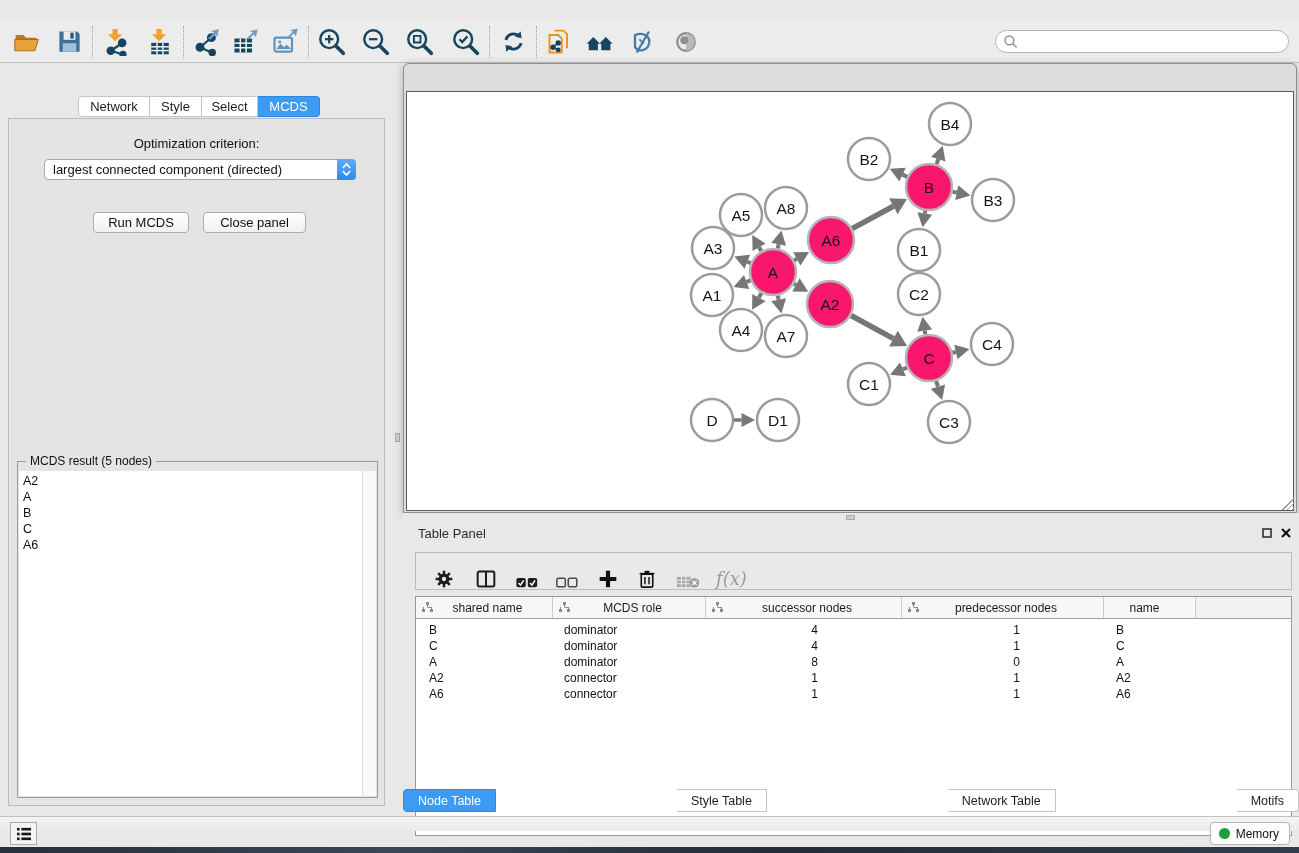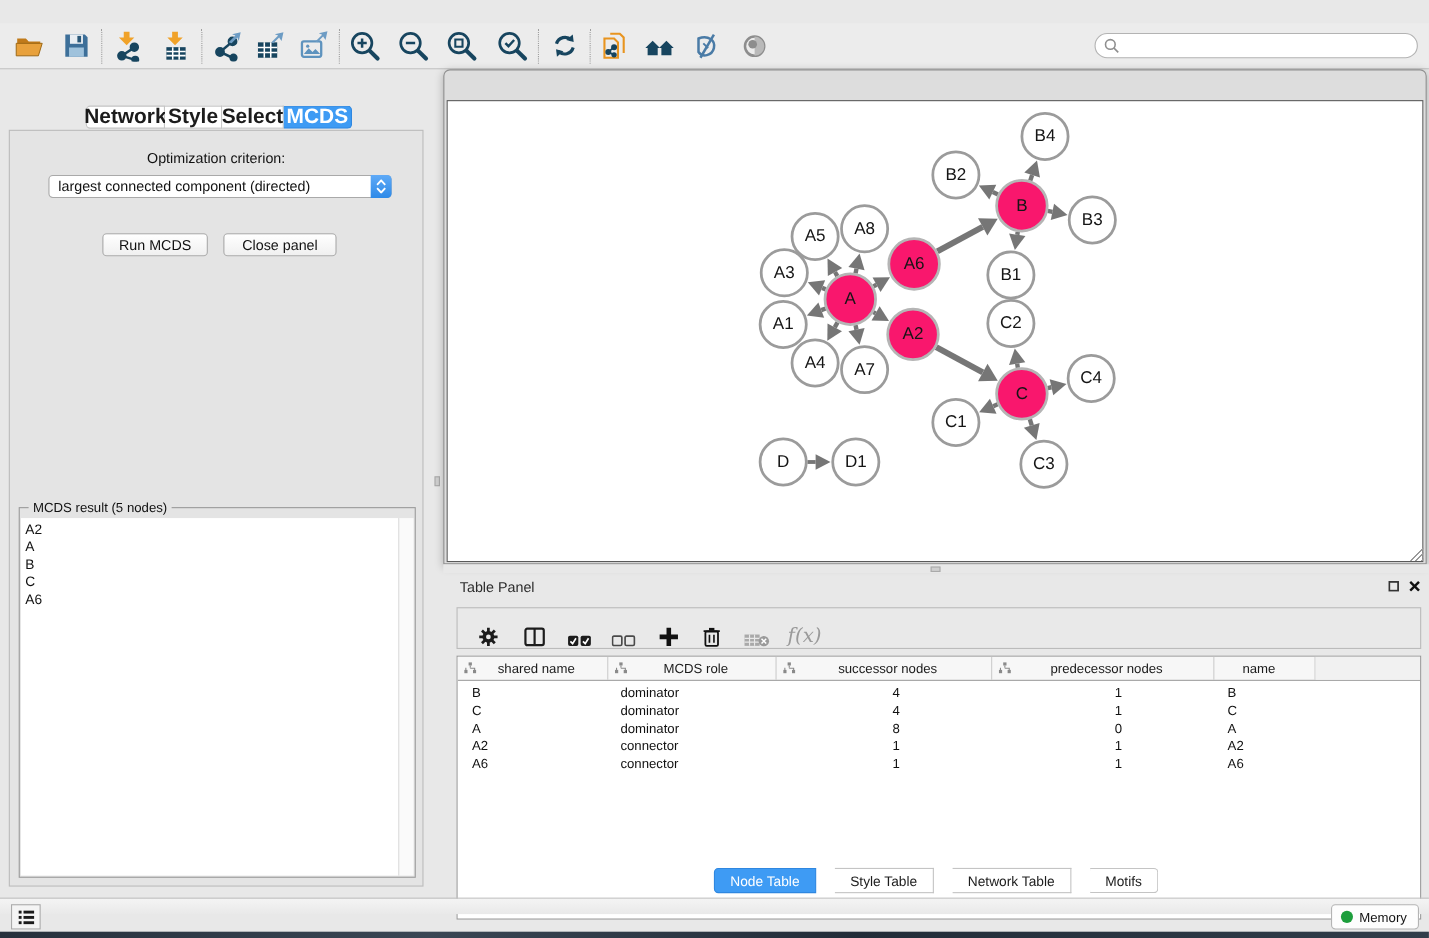--- a/index.html
+++ b/index.html
@@ -26,22 +26,22 @@
   .tb-sep { width:1px; height:32px; border-left:1px dotted #9f9f9f; margin:0 8px; flex:0 0 auto; }
   .searchbox { margin-left:auto; margin-right:10px; width:294px; height:23px; background:#fff;
     border:1px solid #b3b3b3; border-radius:12px; display:flex; align-items:center; padding-left:7px; }
   .searchbox input { border:none; outline:none; flex:1; font-size:12px; height:18px; background:transparent; }
 
   
   .cp-header { position:absolute; left:0; top:68px; width:392px; height:22px; }
   .cp-title { position:absolute; left:12px; top:3px; font-size:13px; color:#2c2c2c; }
   .panel-btns { position:absolute; right:8px; top:4px; display:flex; gap:9px; align-items:center; }
   .cp-tabs { position:absolute; left:78px; top:96px; display:flex; }
-  .cptab { height:21px; font-size:19px; color:#1c1c1c; background:#fff; border:1px solid #c4c4c4;
-    border-left:none; display:flex; align-items:center; justify-content:center;font-weight:bold; }
+  .cptab { height:21px; font-size:13px; color:#1c1c1c; background:#fff; border:1px solid #c4c4c4;
+    border-left:none; display:flex; align-items:center; justify-content:center; }
   .cptab:first-child { border-left:1px solid #c4c4c4; border-radius:4px 0 0 4px; }
   .cptab:last-child { border-radius:0 4px 4px 0; }
   .cptab.active { background:#3e9bf4; border-color:#2f87e0; color:#fff; }
   .cp-body { position:absolute; left:8px; top:118px; width:377px; height:688px;
     background:#e4e4e4; border:1px solid #bcbcbc; }
   .opt-label { position:absolute; left:0; top:17px; width:100%; text-align:center; font-size:13px; color:#111; }
   .dropdown { position:absolute; left:35px; top:40px; width:312px; height:21px; background:#fff;
     border:1px solid #a9a9a9; border-radius:4px; display:flex; align-items:center; }
   .dropdown .dd-text { flex:1; font-size:13px; color:#111; padding-left:8px; white-space:nowrap; overflow:hidden; }
   .dd-stepper { width:19px; height:21px; margin:-1px -1px -1px 0; border-radius:0 4px 4px 0;
@@ -99,21 +99,21 @@
   .hcell.c3 { width:202px; } .hcell.c4 { width:92px; }
   .hfill { flex:1; background:#f1f1f1; }
   .trow { display:flex; height:16px; font-size:12px; color:#111; }
   .tcell { overflow:hidden; white-space:nowrap; }
   .tcell.c0 { width:137px; padding-left:13px; }
   .tcell.c1 { width:153px; padding-left:11px; }
   .tcell.c2 { width:196px; text-align:right; padding-right:84px; }
   .tcell.c3 { width:202px; text-align:right; padding-right:84px; }
   .tcell.c4 { width:92px; padding-left:12px; }
   .tp-tabs { position:absolute; left:403px; top:789px; width:896px; height:24px;
-    display:flex; justify-content:center;gap:17px; }
+    display:flex; justify-content:space-between;gap:17px; }
   .tptab { height:23px; font-size:12.5px; color:#1c1c1c; background:#fff; border:1px solid #c4c4c4;
     border-left:none; display:flex; align-items:center; justify-content:center; padding:0 14px; }
   .tptab:first-child { border-left:1px solid #c4c4c4; border-radius:4px 0 0 4px; }
   .tptab:last-child { border-radius:0 4px 4px 0; }
   .tptab.active { background:#3e9bf4; border-color:#2f87e0; color:#fff; }
 
   
   .statusbar { position:absolute; left:0; top:816px; width:1299px; height:15px;
     background:linear-gradient(#f4f4f4,#e9e9e9); border-top:1px solid #c0c0c0; }
   .list-btn { position:absolute; left:10px; top:5px; width:27px; height:23px; background:#f4f4f4;

